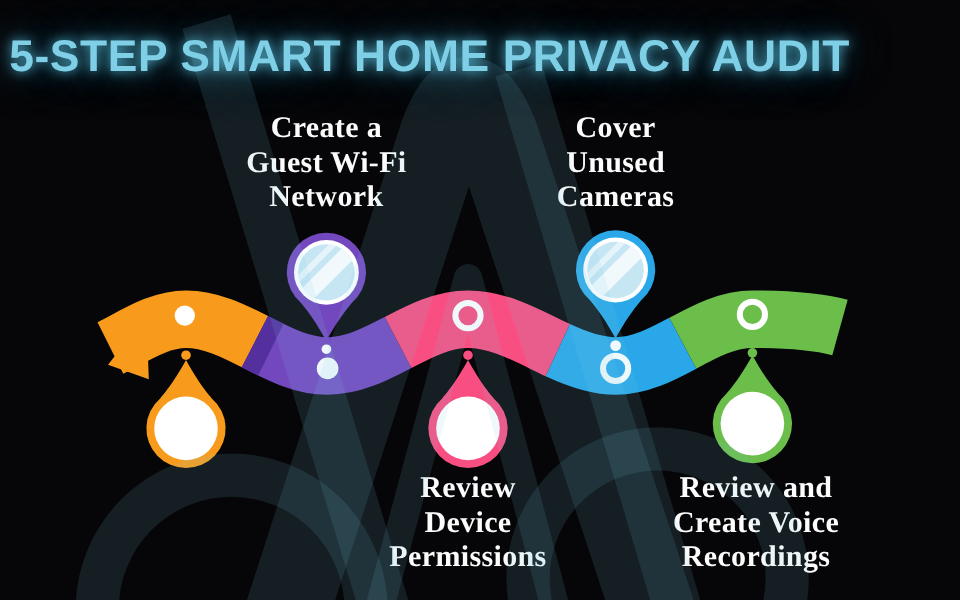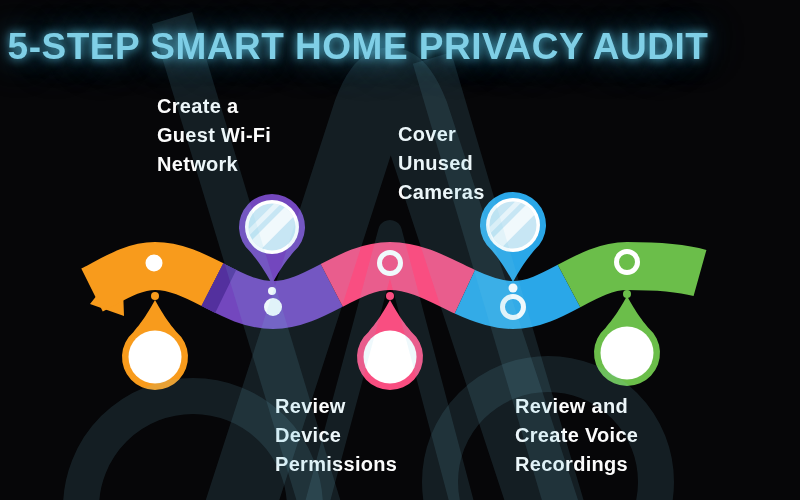--- a/index.html
+++ b/index.html
@@ -11,28 +11,30 @@
   .title{
     position:absolute;left:0;top:26px;width:716px;
     text-align:center;
     font-size:37px;font-weight:bold;letter-spacing:.5px;
     color:#7FCFE6;
     text-shadow:0 0 10px rgba(95,205,235,.85),0 0 26px rgba(70,180,220,.55),0 0 46px rgba(60,160,210,.35);
     white-space:nowrap;
   }
   .step-label{
     position:absolute;width:230px;
-    font-size:20px;font-weight:bold;line-height:29px;
+    text-align:center;
+    font-size:25px;font-weight:bold;line-height:29px;
     color:#FCFCFC;letter-spacing:.3px;
     white-space:pre-line;
+    font-family:Liberation Serif, serif;
   }
   .lbl-1{left:40px;top:392px;}
   .lbl-2{left:157px;top:92px;}
   .lbl-3{left:275px;top:392px;}
-  .lbl-4{left:398px;top:92px;margin-top:28px;}
+  .lbl-4{left:398px;top:92px;}
   .lbl-5{left:515px;top:392px;}
   svg.layer{position:absolute;left:0;top:0;pointer-events:none;}
   .band{fill:none;stroke-width:48;stroke-linecap:butt;}
   .wm{fill:none;stroke:rgba(120,205,230,0.12);}
 </style>
 </head>
 <body>
 
 <div class="stage">
 

